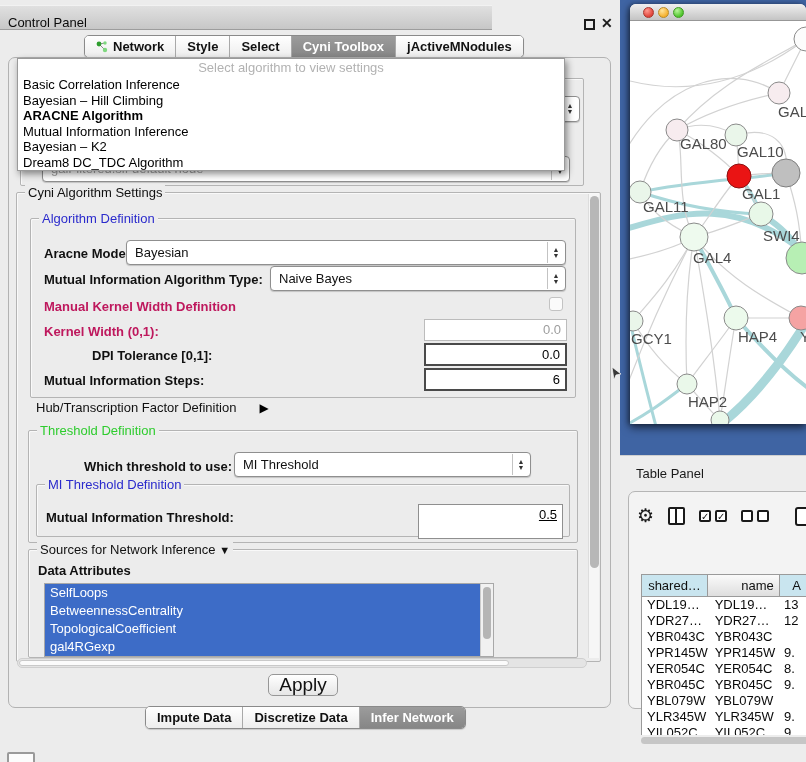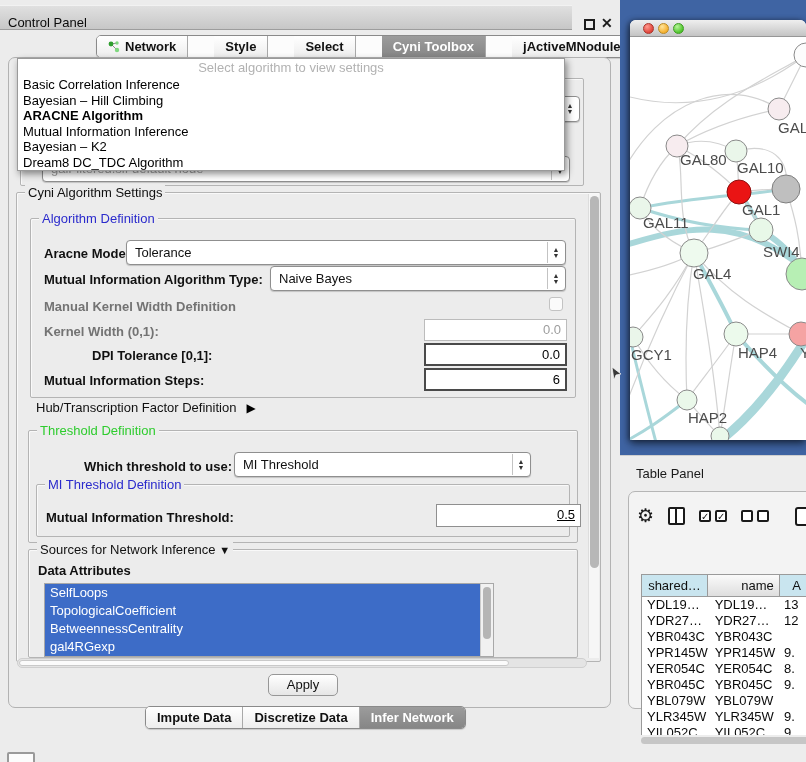--- a/index.html
+++ b/index.html
@@ -2,35 +2,35 @@
 <html><head>
 <meta charset="utf-8">
 <style>
   * { margin:0; padding:0; box-sizing:border-box; }
   html,body { width:806px; height:762px; overflow:hidden; background:#ededed;
     font-family:"Liberation Sans", sans-serif; font-size:13px; color:#111; }
   .abs { position:absolute; }
 
   
   #control-panel { left:0; top:0; width:620px; height:762px; background:#ececec; }
-  #cp-titlebar { left:0; top:5px; width:572px; height:25px;
+  #cp-titlebar { left:0; top:5px; width:492px; height:25px;
     background:linear-gradient(#e0e0e0,#c7c7c7); border-top:1px solid #f2f2f2;
     border-bottom:1px solid #9d9d9d; }
   #cp-title { left:8px; top:9px; font-size:13px; color:#0a0a0a; }
   #float-btn { left:584px; top:13px; width:11px; height:11px; border:2px solid #1c1c1c; background:transparent; }
   #close-btn { left:601px; top:9px; font-size:14px; font-weight:bold; color:#1c1c1c; }
 
   .seg-group { display:flex; height:23px; border:1px solid #8a8a8a; border-radius:5px;
     overflow:hidden; background:#fcfcfc; box-shadow:0 1px 1px rgba(0,0,0,.15); }
   .seg { padding:0 11px; line-height:22px; font-size:13px; font-weight:bold;
     border-right:1px solid #a9a9a9; background:linear-gradient(#ffffff,#ededed);
     color:#111; display:flex; align-items:center; gap:5px; white-space:nowrap; }
   .seg:last-child { border-right:none; }
   .seg.active { background:linear-gradient(#9c9c9c,#868686); color:#fff; }
-  #top-tabs { left:96px; top:35px;gap:26px; }
+  #top-tabs { left:84px; top:35px; }
   #bottom-tabs { left:145px; top:706px; }
 
   #main-panel { left:8px; top:57px; width:603px; height:651px;
     border:1px solid #b2b2b2; border-radius:7px; background:#ececec; }
 
   
   .fieldset { border:1px solid #b4b4b4; border-radius:2px;
     box-shadow:inset 1px 1px 0 rgba(255,255,255,.7); }
   .legend { position:absolute; top:-8px; left:8px; background:#ececec;
     padding:0 3px; font-size:13px; line-height:15px; white-space:nowrap; }
@@ -54,21 +54,21 @@
   .dd-item { font-size:13px; line-height:15.5px; padding-left:5px; color:#000;
     white-space:nowrap; }
   .dd-item.bold { font-weight:bold; }
 
   
   #cyni-fieldset   { left:16px; top:192px; width:585px; height:470px; z-index:2; }
   #algdef-fieldset { left:30px; top:218px; width:546px; height:180px; }
   .t-blue  { color:#2a2acc; }
   .t-green { color:#2ecc2e; }
   .lbl  { position:absolute; font-size:13px; font-weight:bold; white-space:nowrap; }
-  .lbl.disabled { color:#737373; }
+  .lbl.disabled { color:#be185d; }
   .field { position:absolute; background:#fff; font-size:13px; text-align:right;
     padding:2px 5px 0 3px; }
   .field.dim { border:1px solid #bcbcbc; color:#9d9d9d; }
   .field.hot { border:2px solid #4a4a4a; color:#000; }
   .field.norm{ border:1px solid #8f8f8f; color:#000; }
   #kernel-checkbox { left:549px; top:297px; width:14px; height:14px;
     border:1px solid #c3c3c3; border-radius:3px; background:#fbfbfb; }
   .tri { font-size:12px; color:#000; }
 
   
@@ -85,28 +85,28 @@
     background:#f1f1f1; border-left:1px solid #ccc; }
   #attr-thumb { position:absolute; left:2px; top:3px; width:8px; height:52px;
     background:#b5b5b5; border-radius:4px; }
   #hscroll { left:17px; top:658px; width:570px; height:10px; background:#e4e4e4;
     border:1px solid #cfcfcf; border-radius:5px; z-index:3; }
   #hscroll-thumb { position:absolute; left:1px; top:1px; width:490px; height:6px;
     background:#fbfbfb; border:1px solid #c9c9c9; border-radius:4px; }
 
   #apply-btn { left:268px; top:674px; width:70px; height:22px;
     background:linear-gradient(#ffffff,#e6e6e6); border:1px solid #979797;
-    border-radius:5px; text-align:center; line-height:20px; font-size:13px; z-index:3; }
+    border-radius:5px; text-align:center; line-height:20px; font-size:19px; z-index:3; }
 
   #mini-box { left:7px; top:752px; width:28px; height:12px; border:2px solid #9a9a9a;
     background:#fcfcfc; border-radius:2px; }
 
   
   #desktop { left:620px; top:0; width:186px; height:455px; background:#3f64a3; }
-  #net-window { left:630px; top:20px; width:176px; height:420px; border-radius:6px 6px 0 0;
+  #net-window { left:630px; top:4px; width:176px; height:420px; border-radius:6px 6px 0 0;
     background:#fff; box-shadow:-2px 0 5px rgba(0,0,0,.35), 0 4px 8px rgba(0,0,0,.55); }
   #net-titlebar { left:0; top:0; width:176px; height:17px; border-radius:6px 6px 0 0;
     background:linear-gradient(#efefef,#c4c4c4); border-bottom:1px solid #979797; }
   .light { position:absolute; top:3px; width:11px; height:11px; border-radius:50%; }
   #light-red    { left:13px; background:radial-gradient(circle at 35% 30%, #ff9a8f,#e0443a 70%); border:1px solid #a8362d; }
   #light-yellow { left:28px; background:radial-gradient(circle at 35% 30%, #ffe49a,#f5b02e 70%); border:1px solid #b98a25; }
   #light-green  { left:43px; background:radial-gradient(circle at 35% 30%, #b8f59a,#4fc42c 70%); border:1px solid #3f9b23; }
   #net-canvas { left:0; top:17px; width:176px; height:403px; background:#fff; overflow:hidden; }
   .nlabel { font-size:15px; fill:#4c4c4c; font-family:"Liberation Sans",sans-serif; }
 
@@ -207,21 +207,21 @@
   <div class="abs fieldset" id="cyni-fieldset">
     <span class="legend">Cyni Algorithm Settings</span>
   </div>
 
   <div class="abs fieldset" id="algdef-fieldset" style="z-index:2;">
     <span class="legend t-blue">Algorithm Definition</span>
   </div>
 
   <span class="lbl" style="left:44px; top:246px; z-index:2;">Aracne Mode:</span>
   <div class="abs combo" style="left:126px; top:240px; width:440px; height:25px; z-index:2;">
-    <span class="val">Tolerance</span>
+    <span class="val">Bayesian</span>
     <span class="stepper">▲<br>▼</span>
   </div>
 
   <span class="lbl" style="left:44px; top:272px; z-index:2;">Mutual Information Algorithm Type:</span>
   <div class="abs combo" style="left:270px; top:266px; width:296px; height:25px; z-index:2;">
     <span class="val">Naive Bayes</span>
     <span class="stepper">▲<br>▼</span>
   </div>
 
   <span class="lbl disabled" style="left:44px; top:299px; z-index:2;">Manual Kernel Width Definition</span>
@@ -229,49 +229,49 @@
 
   <span class="lbl disabled" style="left:44px; top:324px; z-index:2;">Kernel Width (0,1):</span>
   <span class="field dim" style="left:424px; top:319px; width:143px; height:22px; z-index:2;">0.0</span>
 
   <span class="lbl" style="left:44px; top:348px; z-index:2;margin-left:48px;">DPI Tolerance [0,1]:</span>
   <span class="field hot" style="left:424px; top:343px; width:143px; height:23px; z-index:2;">0.0</span>
 
   <span class="lbl" style="left:44px; top:373px; z-index:2;">Mutual Information Steps:</span>
   <span class="field hot" style="left:424px; top:368px; width:143px; height:23px; z-index:2;">6</span>
 
-  <div class="abs" style="left:36px; top:400px; z-index:2; display:flex; gap:10px; align-items:center;">
+  <div class="abs" style="left:36px; top:400px; z-index:2; display:flex; gap:23px; align-items:center;">
     <span style="font-size:13px;">Hub/Transcription Factor Definition</span>
     <span class="tri">▶</span>
   </div>
 
   <div class="abs fieldset" style="left:28px; top:430px; width:550px; height:113px; z-index:2;text-align:center;">
     <span class="legend t-green">Threshold Definition</span>
   </div>
   <span class="lbl" style="left:84px; top:459px; z-index:2;">Which threshold to use:</span>
   <div class="abs combo" style="left:234px; top:452px; width:297px; height:25px; z-index:2;">
     <span class="val">MI Threshold</span>
     <span class="stepper">▲<br>▼</span>
   </div>
 
   <div class="abs fieldset" style="left:36px; top:484px; width:534px; height:53px; z-index:2;">
     <span class="legend t-blue">MI Threshold Definition</span>
   </div>
   <span class="lbl" style="left:46px; top:510px; z-index:2;">Mutual Information Threshold:</span>
-  <span class="field norm" style="left:436px; top:504px; width:145px; height:23px; z-index:2;text-decoration:underline;">0.5</span>
+  <span class="field norm" style="left:418px; top:504px; width:145px; height:35px; z-index:2;text-decoration:underline;">0.5</span>
 
   <div class="abs fieldset" style="left:28px; top:549px; width:550px; height:109px; z-index:2;">
     <span class="legend"><span>Sources for Network Inference</span> <span style="font-size:11px;">▼</span></span>
   </div>
   <span class="lbl" style="left:38px; top:563px; z-index:2;text-align:right;">Data Attributes</span>
 
   <div class="abs" id="attr-list" style="z-index:2;">
     <div class="attr-item" style="background:#3d6cc7;">SelfLoops</div>
+    <div class="attr-item" style="background:#3d6cc7;">BetweennessCentrality</div>
     <div class="attr-item" style="background:#3d6cc7;">TopologicalCoefficient</div>
-    <div class="attr-item" style="background:#3d6cc7;">BetweennessCentrality</div>
     <div class="attr-item" style="background:#3d6cc7;">gal4RGexp</div>
     <div id="attr-scroll">
         <div id="attr-thumb"></div>
       </div>
   </div>
 
   <div class="abs" id="hscroll">
       <div id="hscroll-thumb"></div>
     </div>
 

